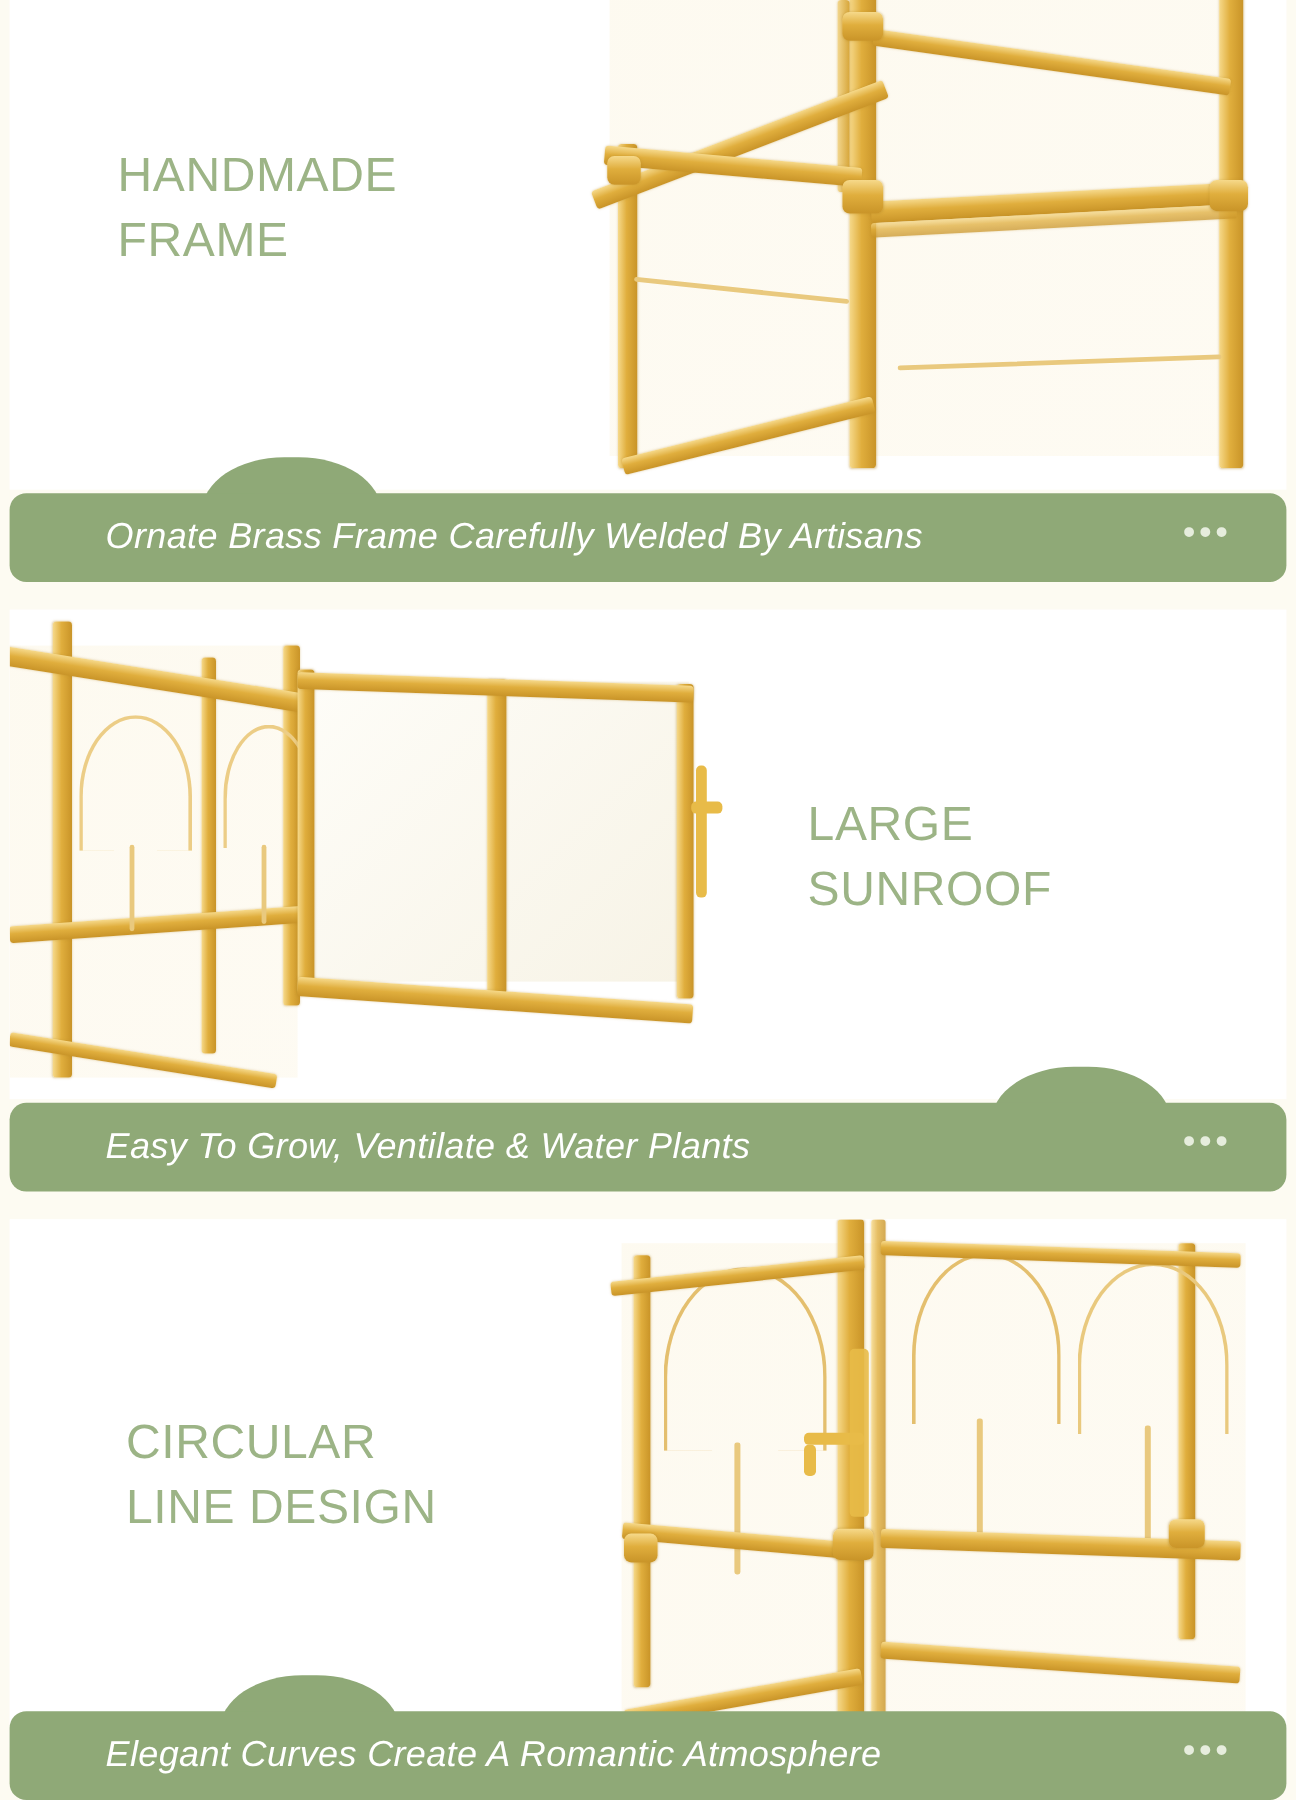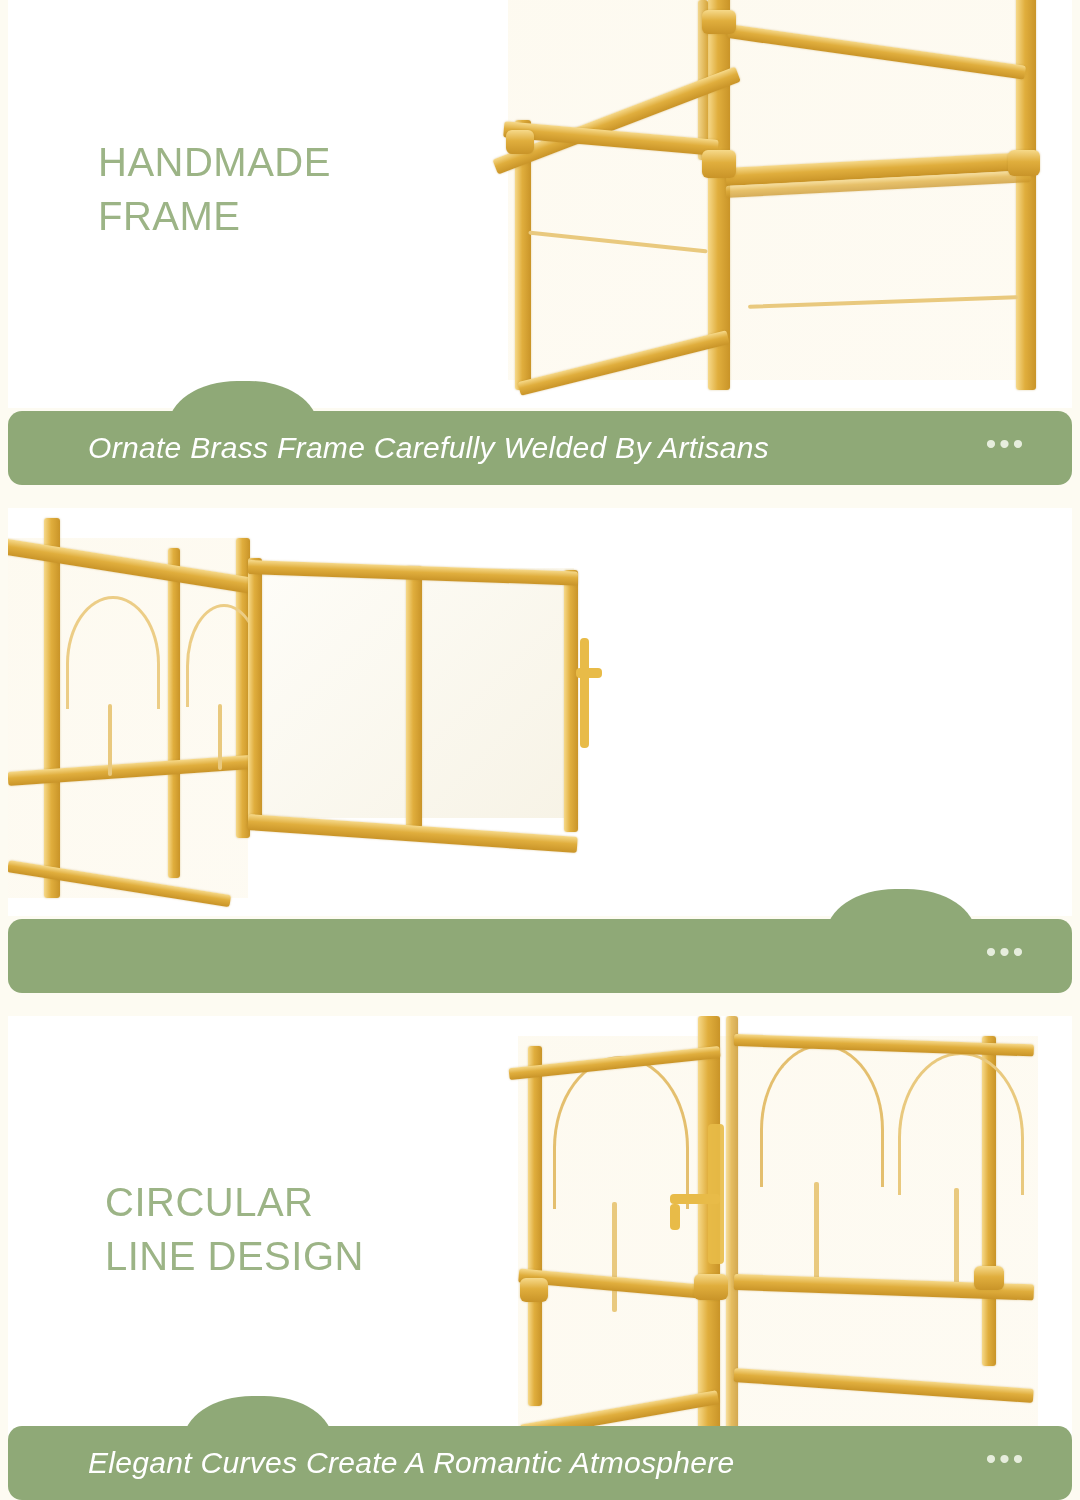--- a/index.html
+++ b/index.html
@@ -148,21 +148,21 @@
 
       <div class="bar" style="left:505px; top:330px; width:215px; height:14px; transform:rotate(-14deg); transform-origin:right center;"></div>
       <div class="thin" style="left:520px; top:240px; width:180px; height:4px; transform:rotate(6deg);"></div>
       <div class="thin" style="left:740px; top:300px; width:270px; height:4px; transform:rotate(-2deg);"></div>
 
       <div class="bar" style="left:694px; top:150px; width:34px; height:28px; border-radius:6px;"></div>
       <div class="bar" style="left:498px; top:130px; width:28px; height:24px; border-radius:6px;"></div>
       <div class="bar" style="left:1000px; top:150px; width:32px; height:26px; border-radius:6px;"></div>
       <div class="bar" style="left:694px; top:10px; width:34px; height:24px; border-radius:6px;"></div>
     </div>
-    <div class="headline" style="left:90px; top:135px;">HANDMADE
+    <div class="headline" style="left:90px; top:119px;">HANDMADE
 FRAME</div>
   </div>
 
   <div class="caption-wrap" style="top:355px;">
     <div class="caption-bump" style="left:160px;"></div>
     <div class="caption-bar"></div>
     <div class="caption-text">Ornate Brass Frame Carefully Welded By Artisans</div>
     <div class="caption-dots">•••</div>
   </div>
 
@@ -186,25 +186,28 @@
       <div class="glass" style="left:246px; top:60px; width:320px; height:250px; background:linear-gradient(135deg,#fefdf8,#f7f3e6);"></div>
       <div class="barv" style="left:240px; top:50px; width:14px; height:270px;"></div>
       <div class="barv" style="left:398px; top:58px; width:16px; height:262px;"></div>
       <div class="barv" style="left:556px; top:62px; width:14px; height:262px;"></div>
       <div class="bar" style="left:240px; top:52px; width:330px; height:14px; transform:rotate(2deg); transform-origin:left center;"></div>
       <div class="bar" style="left:240px; top:306px; width:330px; height:16px; transform:rotate(4deg); transform-origin:left center;"></div>
       <div class="handle" style="left:568px; top:660px; width:0; height:0;"></div>
       <div class="handle" style="left:568px; top:160px; width:26px; height:10px;"></div>
       <div class="handle" style="left:572px; top:130px; width:9px; height:110px;"></div>
     </div>
+    <div class="headline" style="left:665px; top:152px; text-align:left;">LARGE
+SUNROOF</div>
   </div>
 
   <div class="caption-wrap" style="top:863px;">
     <div class="caption-bump" style="left:818px;"></div>
     <div class="caption-bar"></div>
+    <div class="caption-text">Easy To Grow, Ventilate &amp; Water Plants</div>
     <div class="caption-dots">•••</div>
   </div>
 
   <div class="panel" style="top:1016px; height:440px;">
     <div class="panel-photo">
       <div class="glass" style="left:510px; top:20px; width:520px; height:400px;"></div>
 
       <div class="barv" style="left:690px; top:0; width:22px; height:430px;"></div>
       <div class="barv" style="left:718px; top:0; width:12px; height:430px; opacity:.8;"></div>
       <div class="barv" style="left:520px; top:30px; width:14px; height:360px;"></div>

